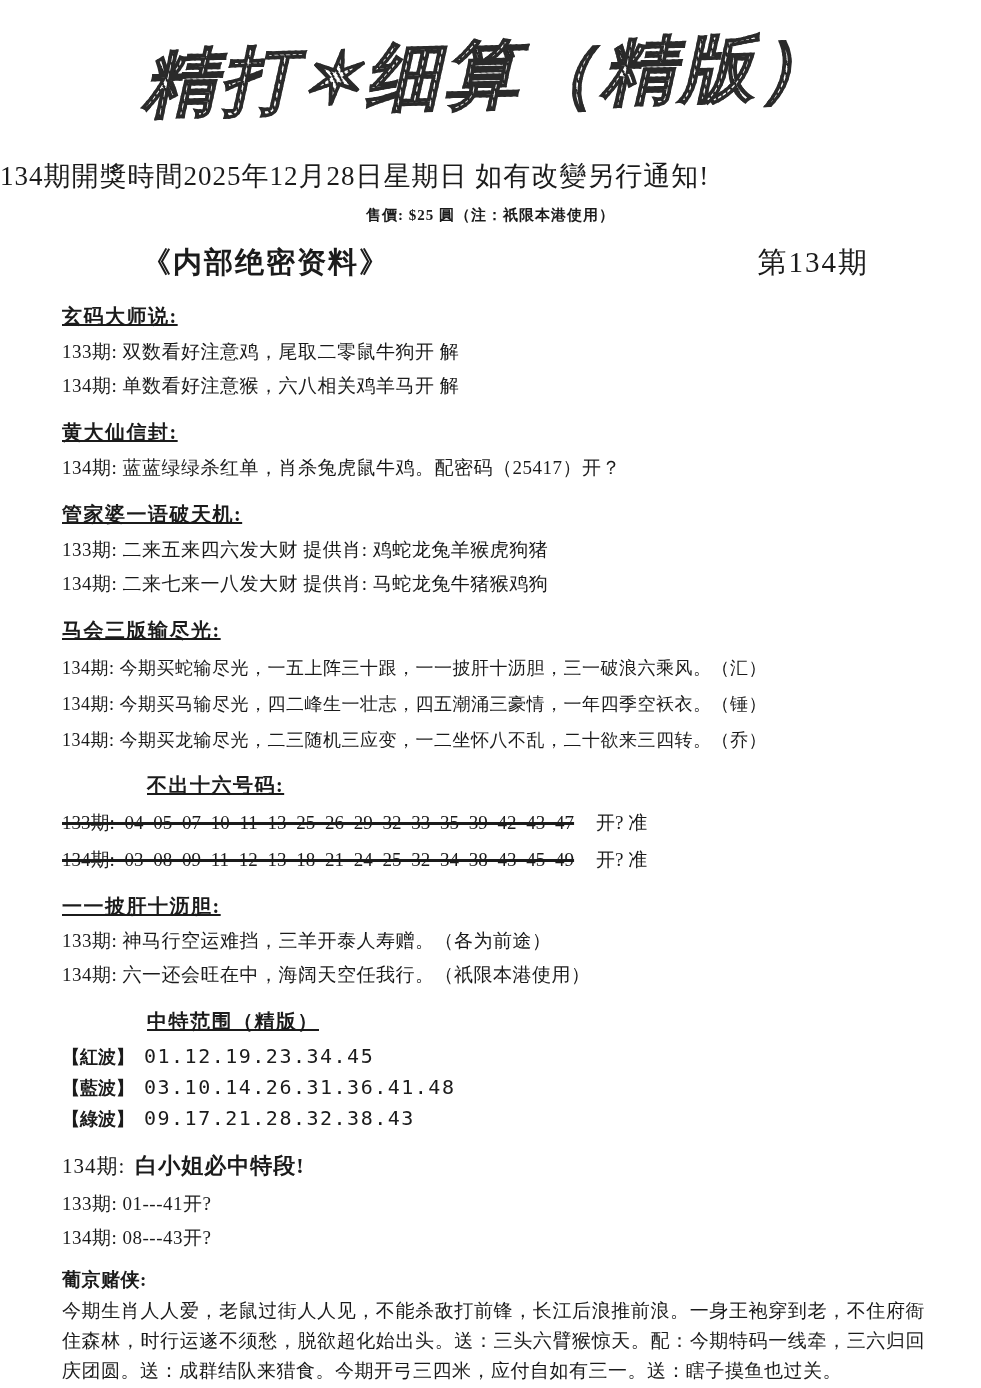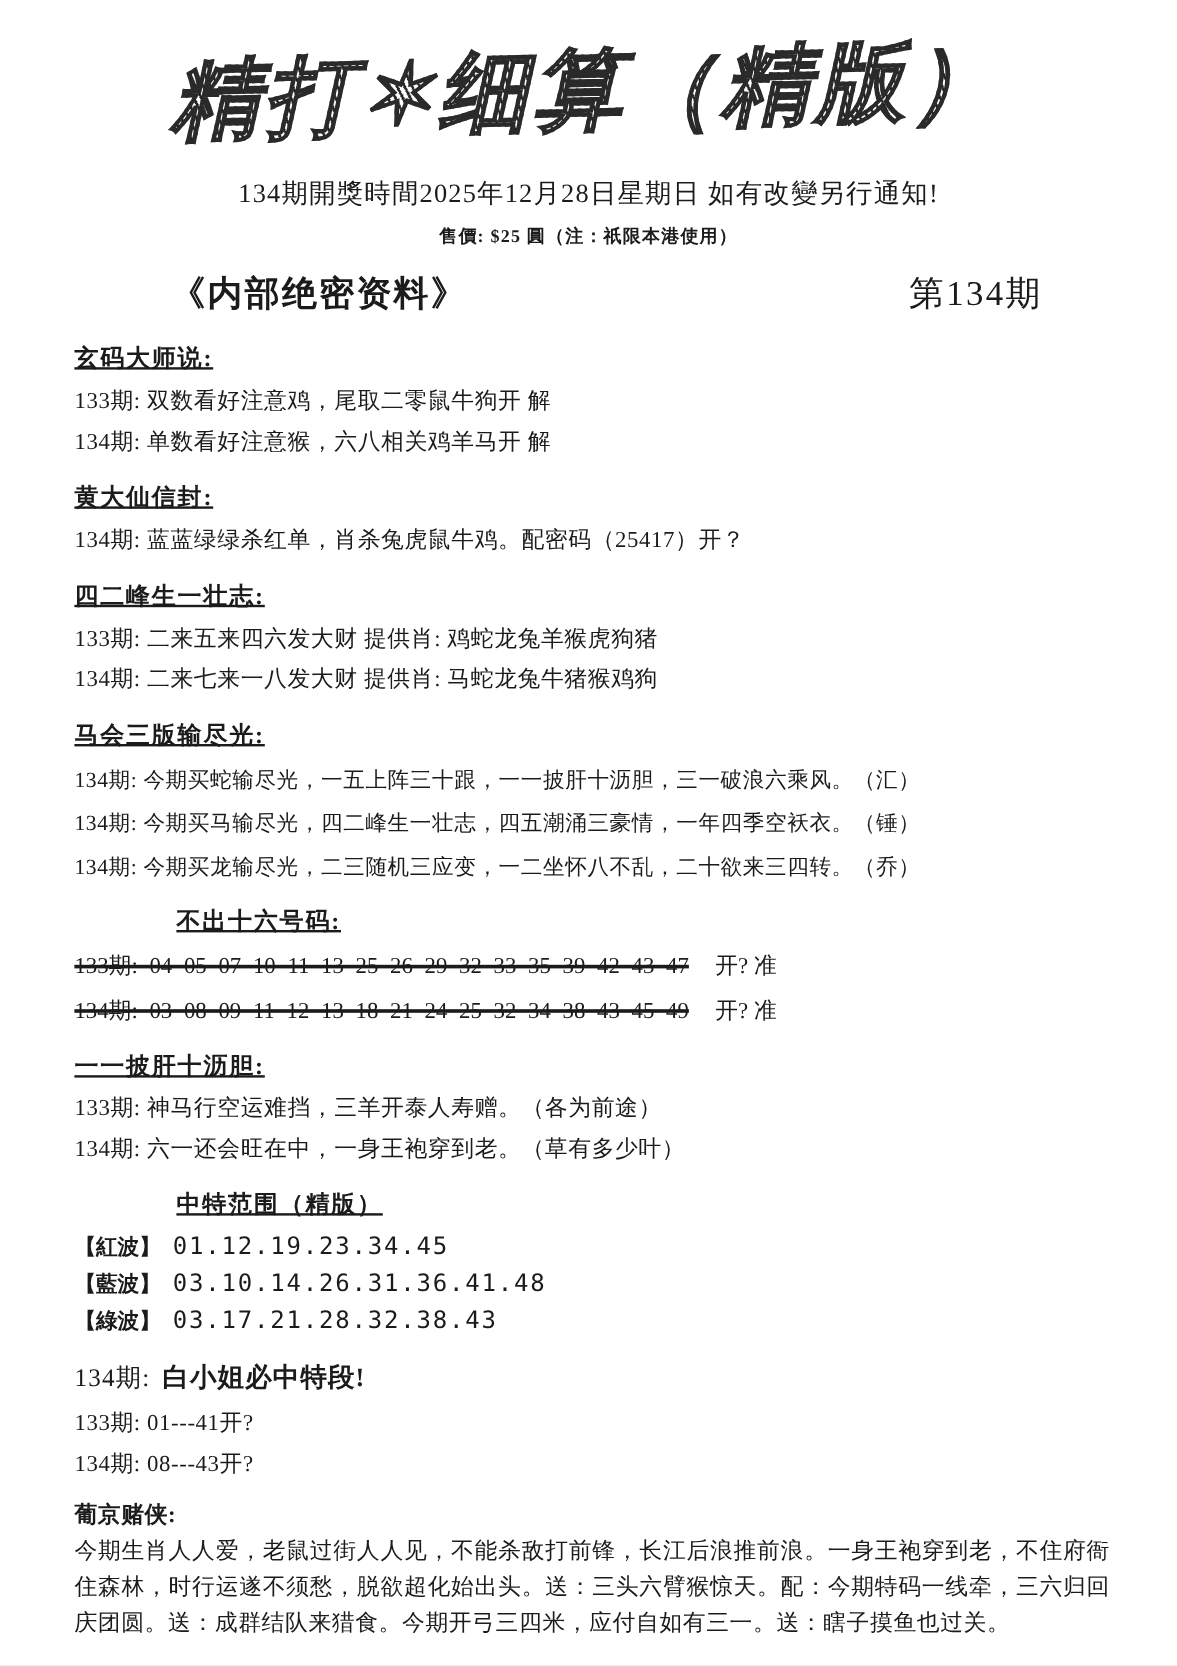--- a/index.html
+++ b/index.html
@@ -21,21 +21,21 @@
     font-weight:bold;
     letter-spacing:4px;
     transform:skewX(-14deg) rotate(-1.5deg);
     color:transparent;
     background:repeating-linear-gradient(55deg,#222 0 2px,rgba(0,0,0,0) 2px 5px);
     -webkit-background-clip:text;
     background-clip:text;
     -webkit-text-stroke:1.4px #2a2a2a;
     white-space:nowrap;
   }
-  .draw-info { text-align:center; font-size:22px; margin-top:4px; letter-spacing:1px; }
+  .draw-info { font-size:27px; margin-top:16px; letter-spacing:1px; }
   .price-line { text-align:center; font-size:15px; font-weight:bold; margin-top:12px; letter-spacing:1px; }
   .doc-row { display:flex; align-items:flex-end; margin:18px 112px 0 142px; }
   .doc-title { font-size:29px; font-weight:bold; letter-spacing:2px; }
   .issue-label { font-size:29px; margin-left:auto; letter-spacing:2px; }
 
   
   .content { padding:0 56px 0 62px; }
   .sec-heading { font-size:20px; font-weight:bold; letter-spacing:1.5px; margin:20px 0 9px;text-decoration:underline; }
   .line { font-size:19px; margin:8px 0; letter-spacing:0.5px; }
   .mahui-line { font-size:18px; margin:12px 0; letter-spacing:0.5px; }
@@ -79,21 +79,21 @@
       <div class="line">133期: 双数看好注意鸡，尾取二零鼠牛狗开 解</div>
       <div class="line">134期: 单数看好注意猴，六八相关鸡羊马开 解</div>
     </div>
 
     <div>
       <div class="sec-heading">黄大仙信封:</div>
       <div class="line">134期: 蓝蓝绿绿杀红单，肖杀兔虎鼠牛鸡。配密码（25417）开？</div>
     </div>
 
     <div>
-      <div class="sec-heading">四二峰生一壮志:</div>
+      <div class="sec-heading">管家婆一语破天机:</div>
       <div class="line">133期: 二来五来四六发大财 提供肖: 鸡蛇龙兔羊猴虎狗猪</div>
       <div class="line">134期: 二来七来一八发大财 提供肖: 马蛇龙兔牛猪猴鸡狗</div>
     </div>
 
     <div>
       <div class="sec-heading" style="margin-bottom:2px;">马会三版输尽光:</div>
       <div class="mahui-line">134期: 今期买蛇输尽光，一五上阵三十跟，一一披肝十沥胆，三一破浪六乘风。（汇）</div>
       <div class="mahui-line">134期: 今期买马输尽光，四二峰生一壮志，四五潮涌三豪情，一年四季空袄衣。（锤）</div>
       <div class="mahui-line">134期: 今期买龙输尽光，二三随机三应变，一二坐怀八不乱，二十欲来三四转。（乔）</div>
     </div>
@@ -106,36 +106,36 @@
       </div>
       <div class="struck-row">
         <span class="struck-part">134期: 03 08 09 11 12 13 18 21 24 25 32 34 38 43 45 49</span>
         <span class="open-result">开? 准</span>
       </div>
     </div>
 
     <div>
       <div class="sec-heading" style="margin-bottom:3px;">一一披肝十沥胆:</div>
       <div class="line">133期: 神马行空运难挡，三羊开泰人寿赠。（各为前途）</div>
-      <div class="line">134期: 六一还会旺在中，一身王袍穿到老。（草有多少叶）</div>
+      <div class="line">134期: 六一还会旺在中，海阔天空任我行。（祇限本港使用）</div>
     </div>
 
     <div>
       <div class="sec-heading indent">中特范围（精版）</div>
       <div class="wave-row">
         <span class="wave-label">【紅波】</span>
         <span class="wave-numbers">01.12.19.23.34.45</span>
       </div>
       <div class="wave-row">
         <span class="wave-label">【藍波】</span>
         <span class="wave-numbers">03.10.14.26.31.36.41.48</span>
       </div>
       <div class="wave-row">
         <span class="wave-label">【綠波】</span>
-        <span class="wave-numbers">03.17.21.28.32.38.43</span>
+        <span class="wave-numbers">09.17.21.28.32.38.43</span>
       </div>
     </div>
 
     <div>
       <div class="bai-row">
         <span>134期:</span><span class="bai-headline">白小姐必中特段!</span>
       </div>
       <div class="bai-lines">
         <div class="line">133期: 01---41开?</div>
         <div class="line">134期: 08---43开?</div>

